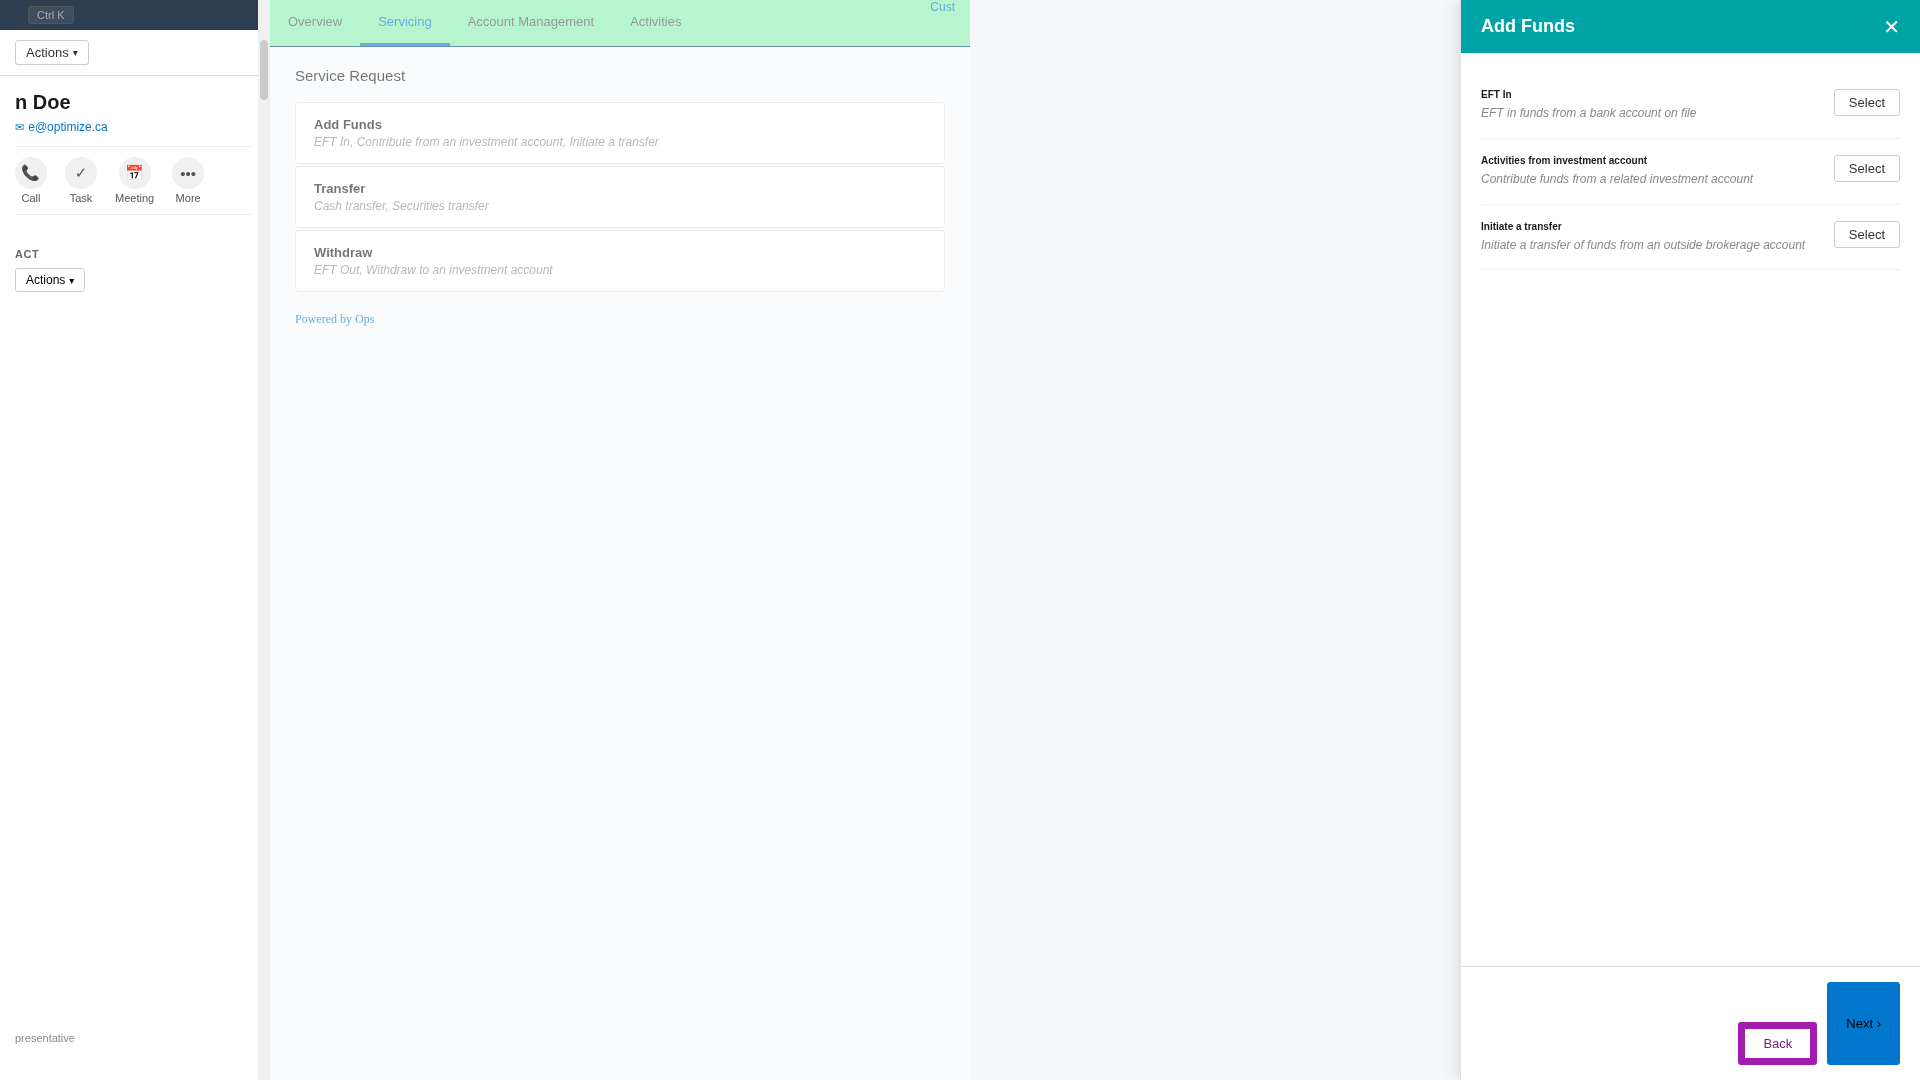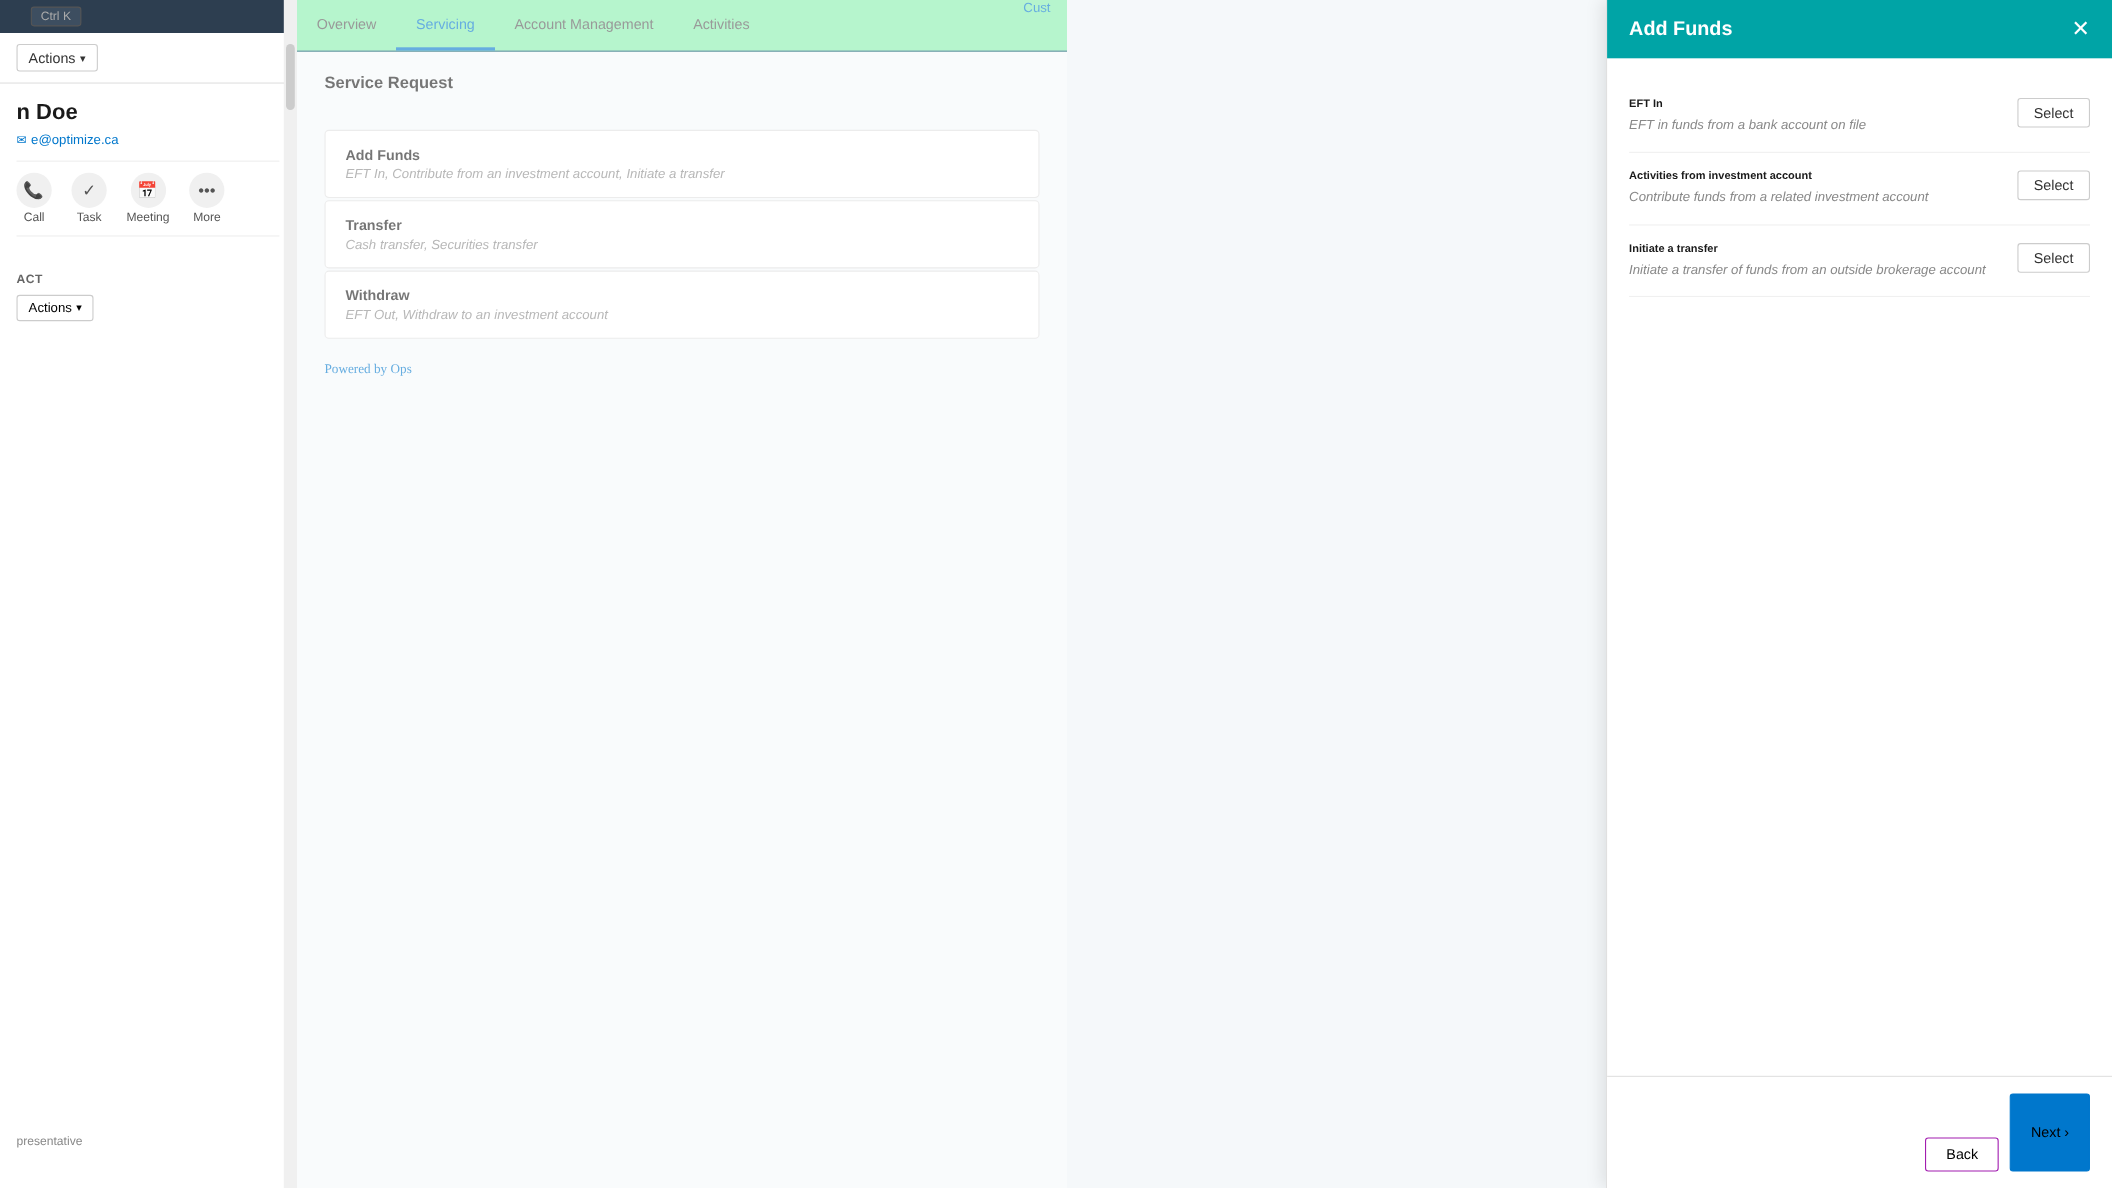--- a/index.html
+++ b/index.html
@@ -215,23 +215,23 @@
       font-size: 12px;
       cursor: pointer;
     }
 
     .main-body {
       padding: 20px 25px;
     }
 
     .service-request-title {
       font-size: 15px;
-      font-weight: 700;
+      font-weight: 400;
       color: #1a1a1a;
-      margin-bottom: 34px;
+      margin-bottom: 18px;
     }
 
     .service-card {
       background: #fff;
       border: 1px solid #e0e0e0;
       border-radius: 4px;
       margin-bottom: 2px;
       padding: 14px 18px;
       cursor: pointer;
     }
@@ -343,22 +343,22 @@
       background: #fff;
     }
     .footer-btn {
       padding: 7px 18px;
       font-size: 13px;
       border-radius: 3px;
       cursor: pointer;
     }
     .footer-btn-back {
       background: #fff;
-      border: 1px solid #a21caf;
-      color: #000000;
+      border: 7px solid #a21caf;
+      color: #701a75;
       margin-top: 40px;
     }
     .footer-btn-next {
       background: #0077cc;
       border: 1px solid #0077cc;
       color: #000000;
     }
 
     
     .overlay-dim {

